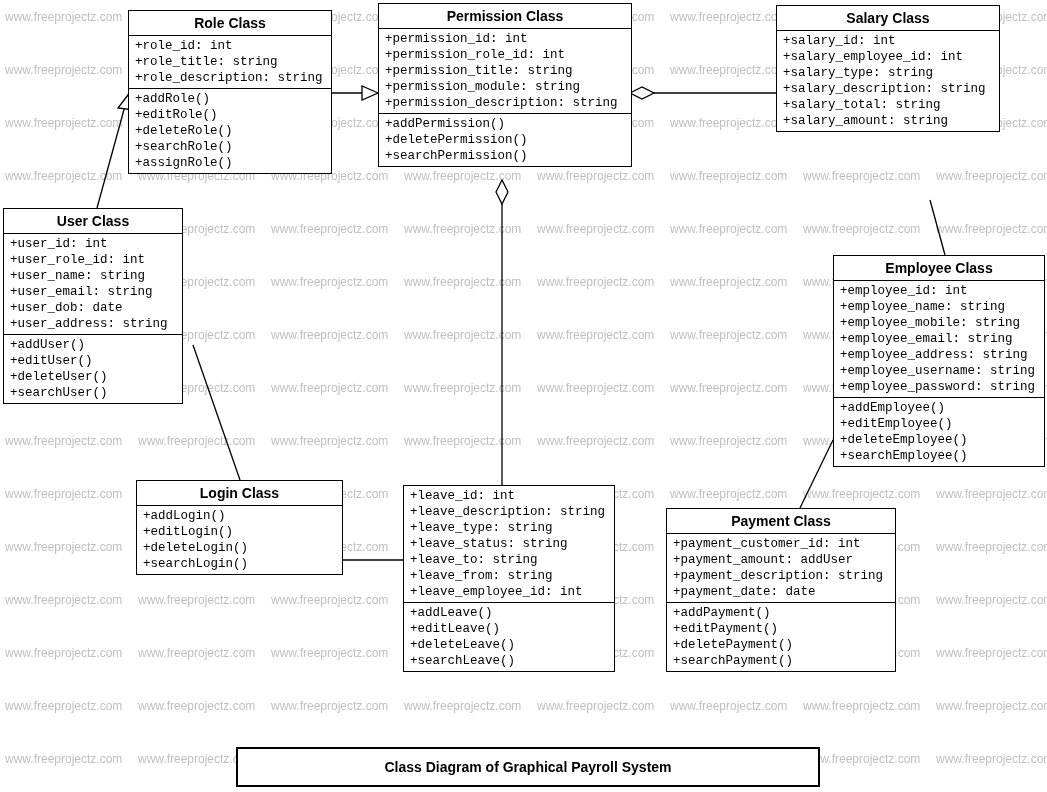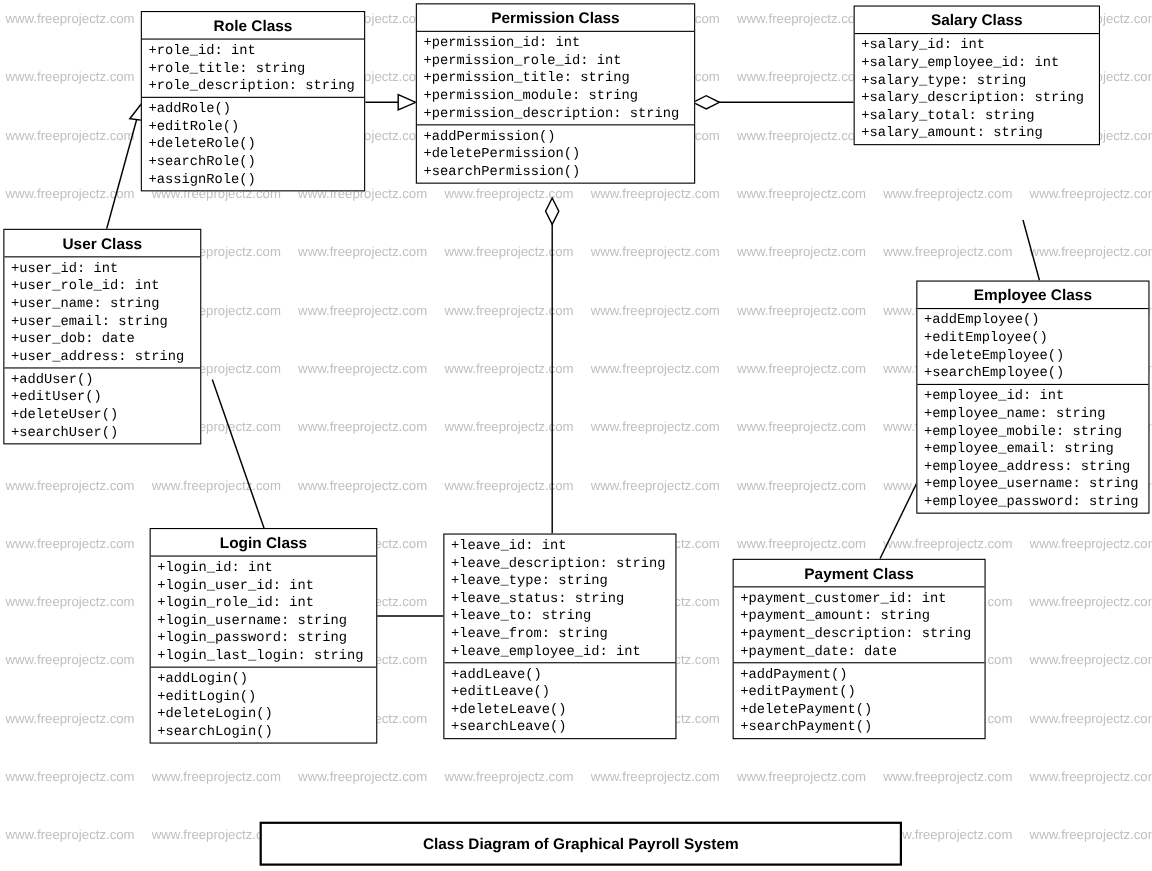--- a/index.html
+++ b/index.html
@@ -277,46 +277,38 @@
         <div class="row">+addUser()</div>
         <div class="row">+editUser()</div>
         <div class="row">+deleteUser()</div>
         <div class="row">+searchUser()</div>
       </div>
   </div>
 
   <div class="class-box" style="left:833px; top:255px; width:210px;">
     <div class="class-title">Employee Class</div>
     <div class="section">
-        <div class="row">+addEmployee()</div>
-        <div class="row">+editEmployee()</div>
-        <div class="row">+deleteEmployee()</div>
-        <div class="row">+searchEmployee()</div>
-      </div>
-    <div class="section">
         <div class="row">+employee_id: int</div>
         <div class="row">+employee_name: string</div>
         <div class="row">+employee_mobile: string</div>
         <div class="row">+employee_email: string</div>
         <div class="row">+employee_address: string</div>
         <div class="row">+employee_username: string</div>
         <div class="row">+employee_password: string</div>
       </div>
+    <div class="section">
+        <div class="row">+addEmployee()</div>
+        <div class="row">+editEmployee()</div>
+        <div class="row">+deleteEmployee()</div>
+        <div class="row">+searchEmployee()</div>
+      </div>
   </div>
 
   <div class="class-box" style="left:136px; top:480px; width:205px;">
     <div class="class-title">Login Class</div>
-    <div class="section">
-        <div class="row">+login_id: int</div>
-        <div class="row">+login_user_id: int</div>
-        <div class="row">+login_role_id: int</div>
-        <div class="row">+login_username: string</div>
-        <div class="row">+login_password: string</div>
-        <div class="row">+login_last_login: string</div>
-      </div>
     <div class="section">
         <div class="row">+addLogin()</div>
         <div class="row">+editLogin()</div>
         <div class="row">+deleteLogin()</div>
         <div class="row">+searchLogin()</div>
       </div>
   </div>
 
   <div class="class-box" style="left:403px; top:485px; width:210px;">
     <div class="section">
@@ -333,21 +325,21 @@
         <div class="row">+editLeave()</div>
         <div class="row">+deleteLeave()</div>
         <div class="row">+searchLeave()</div>
       </div>
   </div>
 
   <div class="class-box" style="left:666px; top:508px; width:228px;">
     <div class="class-title">Payment Class</div>
     <div class="section">
         <div class="row">+payment_customer_id: int</div>
-        <div class="row">+payment_amount: string</div>
+        <div class="row">+payment_amount: addUser</div>
         <div class="row">+payment_description: string</div>
         <div class="row">+payment_date: date</div>
       </div>
     <div class="section">
         <div class="row">+addPayment()</div>
         <div class="row">+editPayment()</div>
         <div class="row">+deletePayment()</div>
         <div class="row">+searchPayment()</div>
       </div>
   </div>

